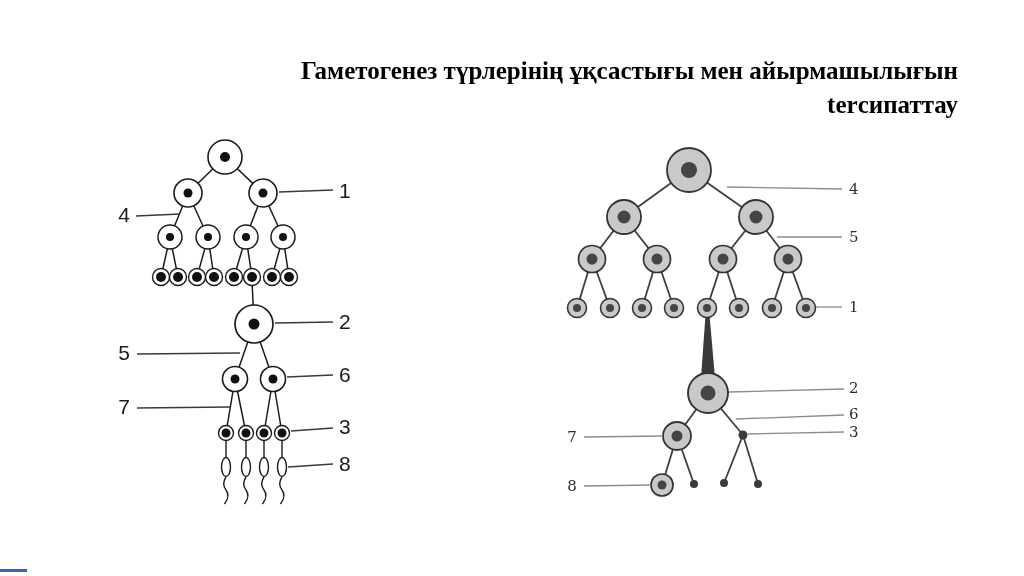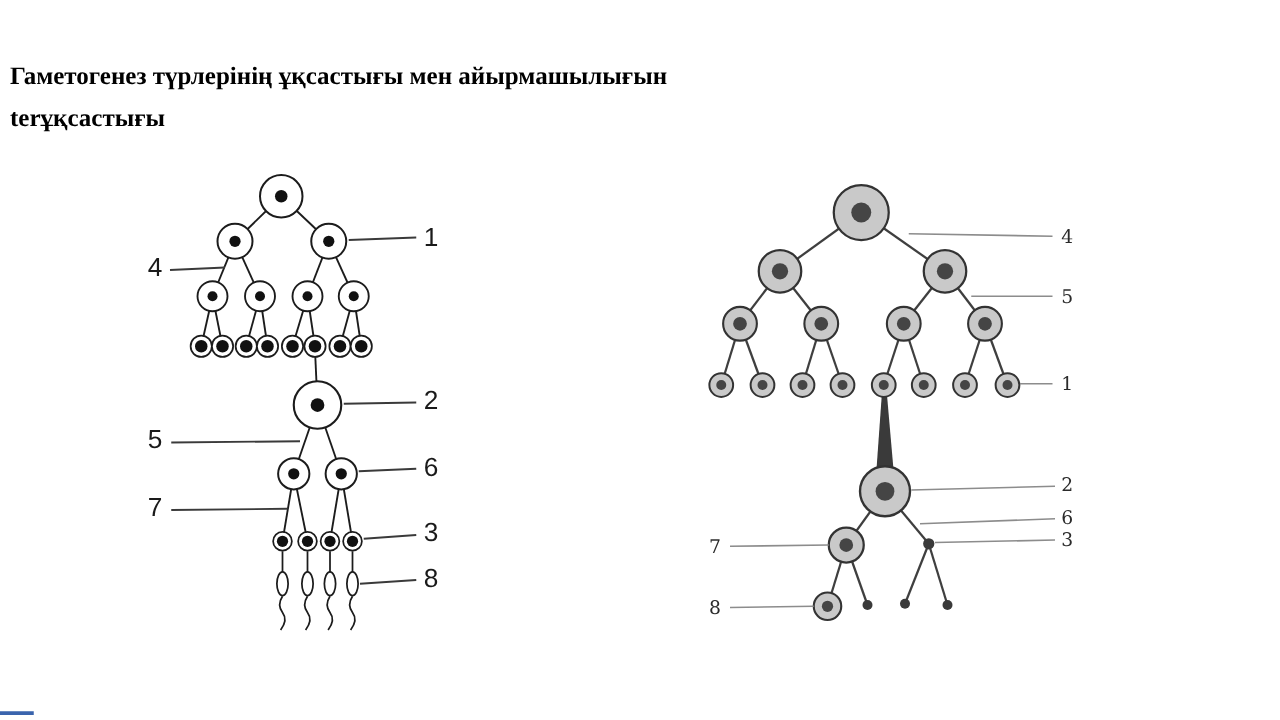--- a/index.html
+++ b/index.html
@@ -1,35 +1,35 @@
 <!DOCTYPE html>
 <html><head>
 <meta charset="utf-8">
 <style>
   html,body{margin:0;padding:0;background:#fff;}
   .slide{position:relative;width:1024px;height:576px;background:#ffffff;overflow:hidden;
          font-family:"Liberation Sans",sans-serif;}
-  .title{position:absolute;top:36px;left:0;width:940px;text-align:left;
-         font-family:"Liberation Serif",serif;font-weight:bold;font-size:20px;line-height:34px;
-         color:#000;margin:8px;}
+  .title{position:absolute;top:36px;left:0;width:940px;text-align:right;
+         font-family:"Liberation Serif",serif;font-weight:bold;font-size:25px;line-height:34px;
+         color:#000;margin:18px;}
   .diagram{position:absolute;}
   .diagram.left{left:100px;top:125px;}
   .diagram.right{left:555px;top:135px;}
   .accent-bar{position:absolute;left:0;top:569px;width:27px;height:3px;background:#3a64ad;}
   svg text{font-weight:normal;}
   .lbl-left{font-family:"Liberation Sans","DejaVu Sans",sans-serif;font-size:21px;fill:#1a1a1a;}
   .lbl-right{font-family:"DejaVu Serif","Liberation Serif",serif;font-size:15px;font-weight:bold;fill:#2b2b2b;}
 </style>
 </head>
 <body>
 
 <div class="slide">
 
   <h1 class="title"><span>Гаметогенез түрлерінің ұқсастығы мен айырмашылығын</span><br>
-ter<span>ұқсастығы</span></h1>
+ter<span>сипаттау</span></h1>
 
   <svg class="diagram left" width="260" height="390" viewBox="0 0 260 390">
     <g stroke="#1c1c1c" stroke-width="1.5" fill="none">
       <line x1="125" y1="32" x2="88" y2="68"></line>
       <line x1="125" y1="32" x2="163" y2="68"></line>
       <line x1="88" y1="68" x2="70" y2="112"></line>
       <line x1="88" y1="68" x2="108" y2="112"></line>
       <line x1="163" y1="68" x2="146" y2="112"></line>
       <line x1="163" y1="68" x2="183" y2="112"></line>
       <line x1="70" y1="112" x2="61" y2="152"></line>

